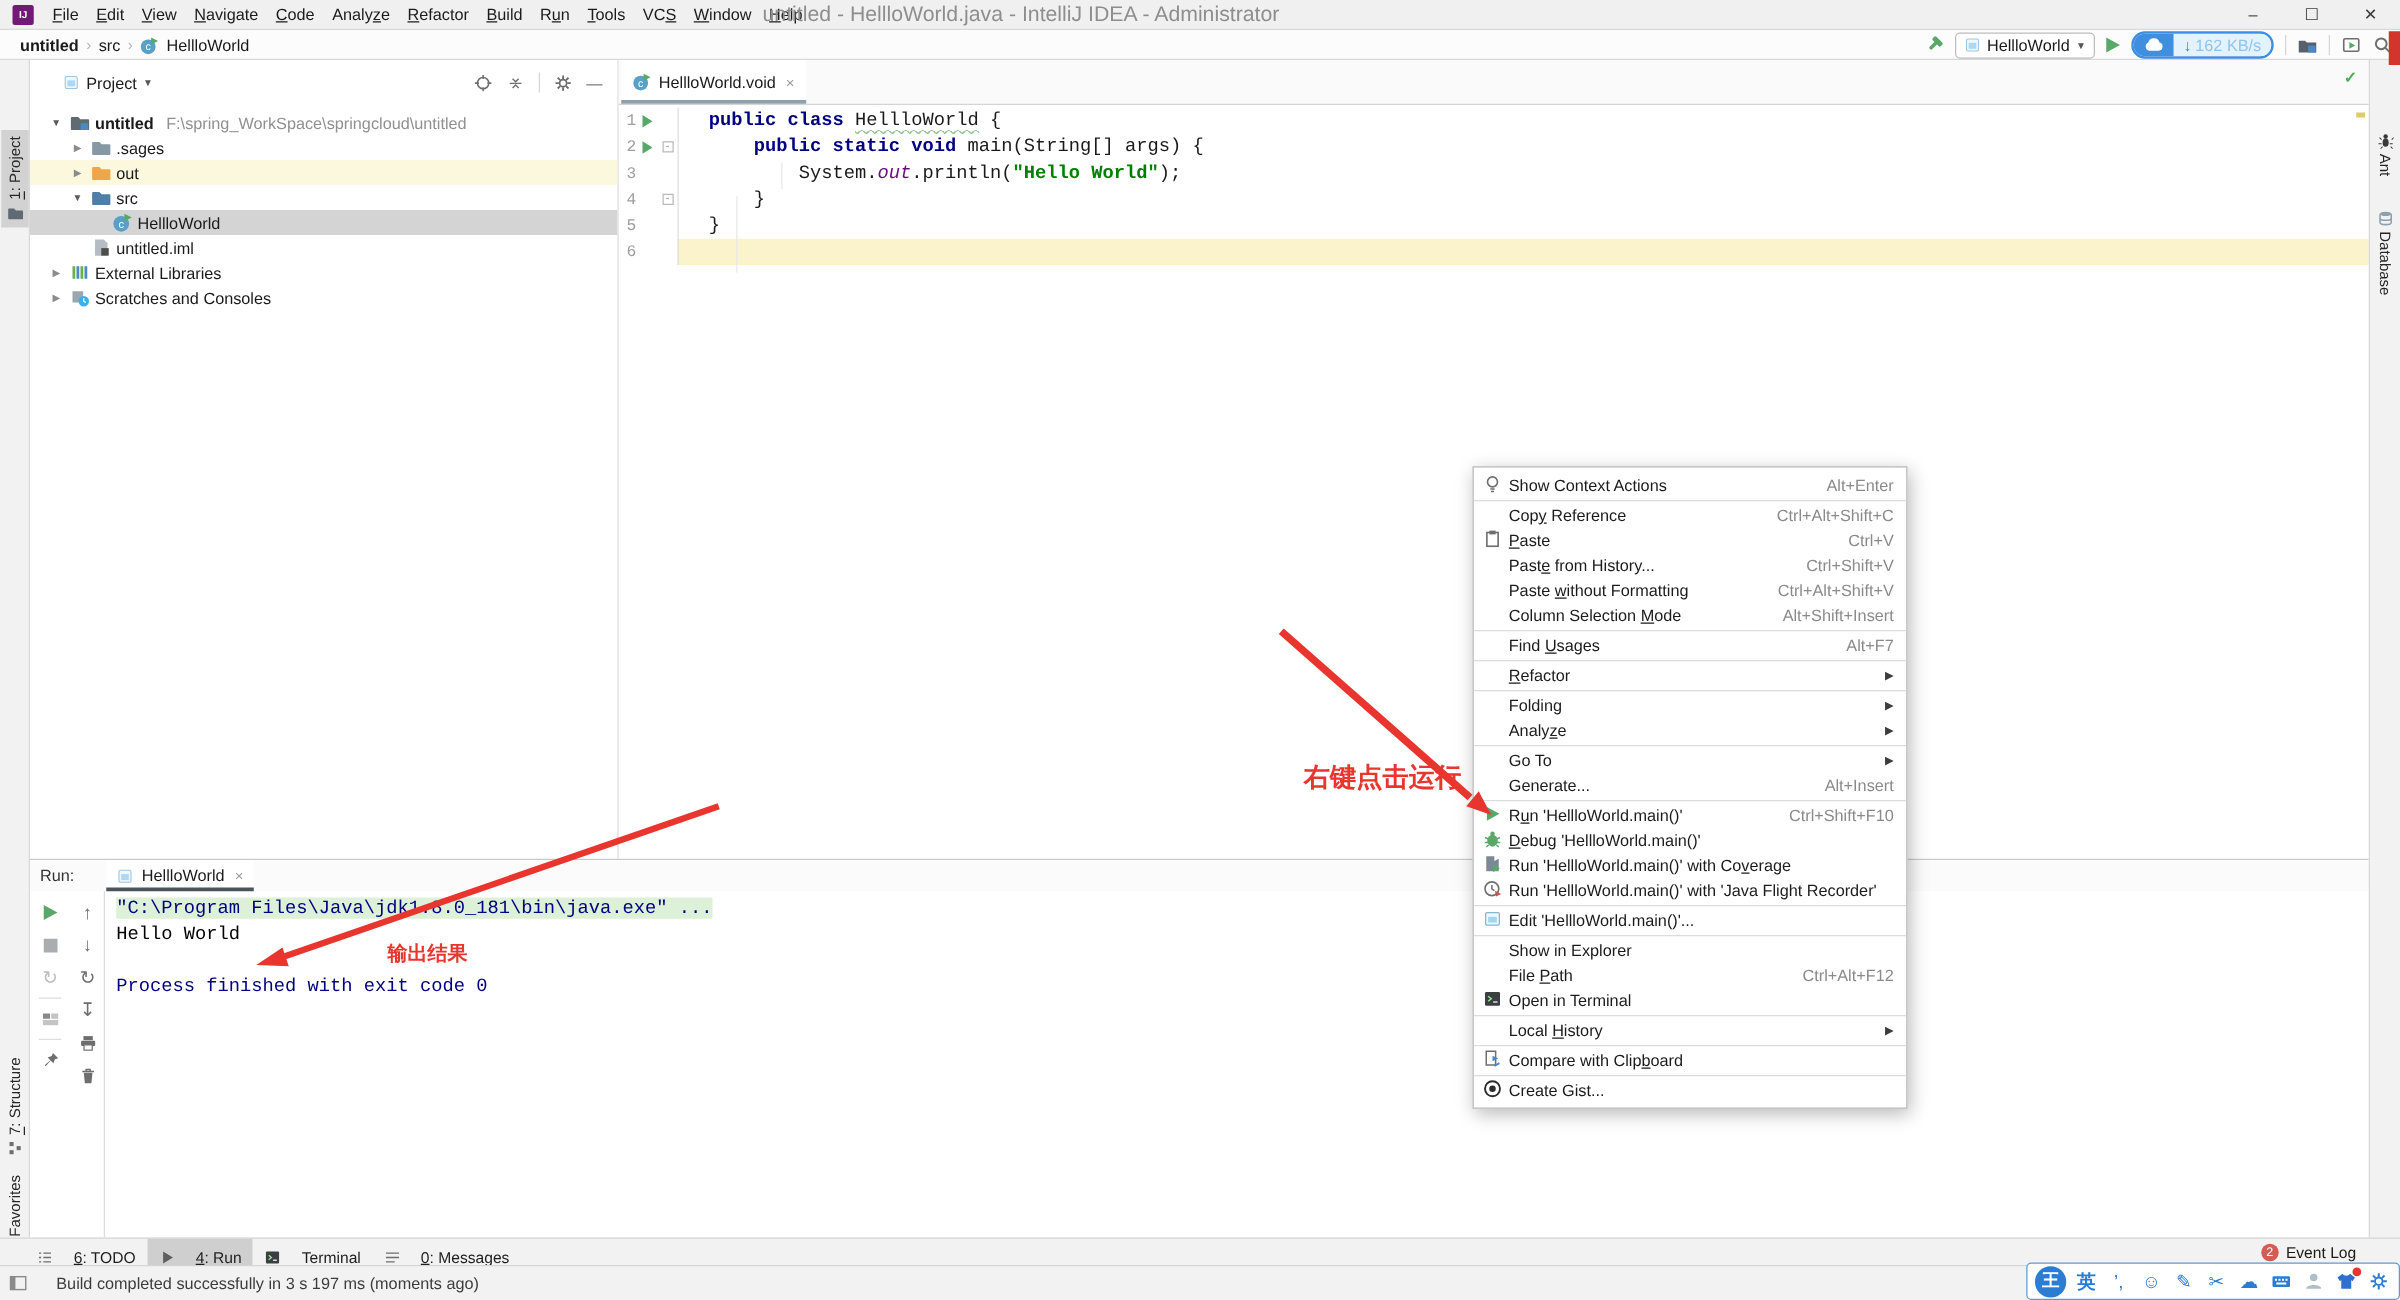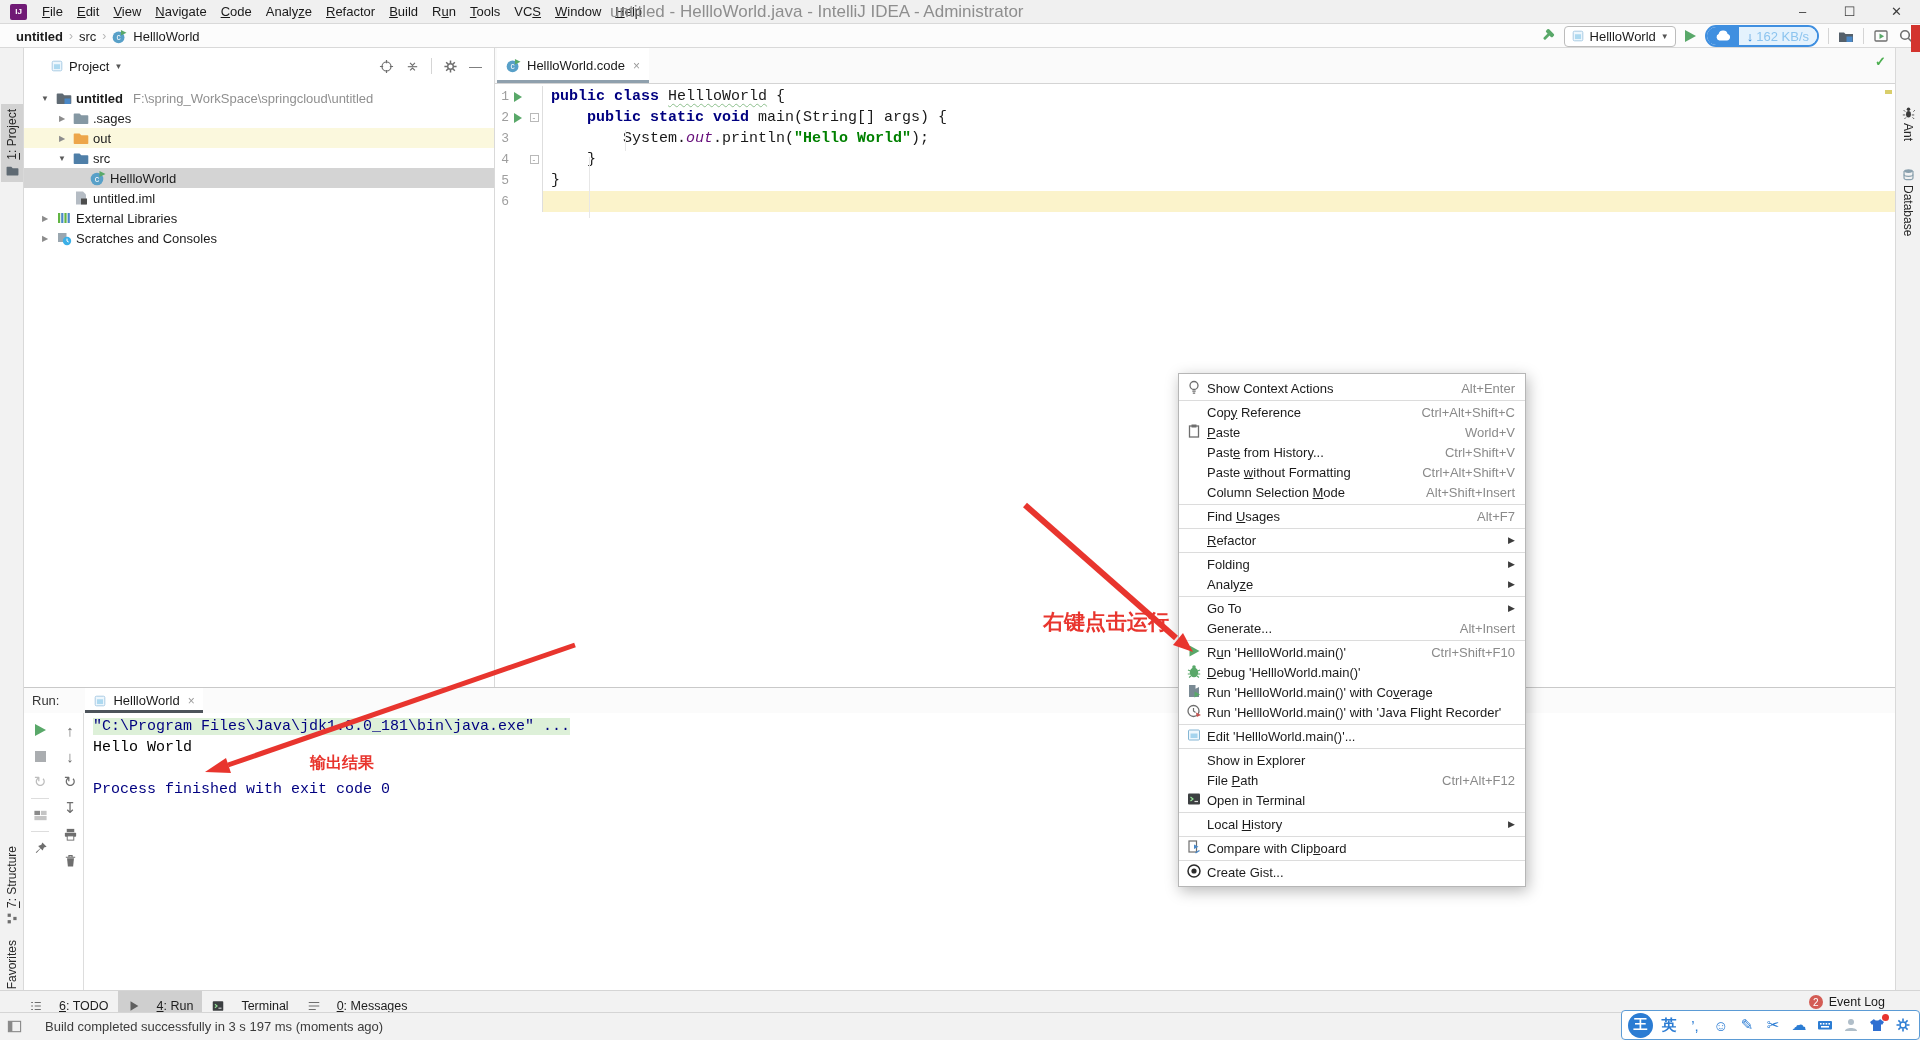--- a/index.html
+++ b/index.html
@@ -61,21 +61,21 @@
   .etab{margin-left:2px;display:flex;align-items:center;gap:6px;padding:0 9px;background:#fff;position:relative;font-size:13px}
   .etab::after{content:"";position:absolute;left:0;right:0;bottom:0;height:3px;background:#8fa0ad}
   .tab-close{color:#9a9a9a;font-size:12px;margin-left:2px}
   .codearea{position:relative;padding-top:2px}
   .cline{display:flex;height:21px;font-family:"Liberation Mono",monospace;font-size:15px;line-height:21px}
   .ln{width:14px;text-align:right;color:#9e9e9e;font-size:13px;line-height:22px;flex:none}
   .grun{width:17px;display:flex;align-items:center;justify-content:center;flex:none}
   .gfold{width:16px;display:flex;align-items:center;justify-content:center;flex:none}
   .gplay{width:0;height:0;border-left:8px solid #59a869;border-top:5px solid transparent;border-bottom:5px solid transparent}
   .foldbox{width:9px;height:9px;border:1px solid #b9b9b9;background:#fff;font-size:8px;line-height:7px;color:#888;text-align:center}
-  .codetext{flex:1;border-left:1px solid #dedede;padding-left:8px;white-space:pre}
+  .codetext{flex:1;border-left:1px solid #dedede;padding-left:24px;white-space:pre}
   .caret-row .codetext{background:#fbf3cb}
   .tk-kw{color:#000080;font-weight:bold}
   .tk-str{color:#008000;font-weight:bold}
   .tk-fld{color:#660e7a;font-style:italic}
   .tk-typo{text-decoration:underline wavy #8cbf8c 1px;text-underline-offset:3px}
   .iguide{position:absolute;width:1px;background:#e7e7e7}
   .emark-check{position:absolute;left:1380px;top:6px;color:#4caf50;font-size:13px;font-weight:bold}
   .emark-warn{position:absolute;left:1390px;top:42px;width:7px;height:4px;background:#d9ce6b}
 
   
@@ -403,21 +403,21 @@
 <div class="editor">
   <div class="tabbar">
     <div class="etab">
       <span class="icn" id="ic-tabcls">
           <svg viewBox="0 0 16 16" width="15" height="15">
             <circle cx="7" cy="9" r="6.3" fill="#58a0c8"></circle>
             <text x="7" y="12" font-size="9" fill="#fff" text-anchor="middle" font-family="sans-serif">c</text>
             <path d="M9.5 1l6 3-6 3z" fill="#59a869"></path>
           </svg>
         </span>
-      <span>HellloWorld.code</span>
+      <span>HellloWorld.void</span>
       <span class="tab-close">×</span>
     </div>
   </div>
   <div class="codearea">
       <div class="cline">
         <span class="ln">1</span>
         <span class="grun">
           <span class="gplay"></span>
         </span>
         <span class="gfold"></span>
@@ -669,21 +669,21 @@
       <span class="msc">Ctrl+Alt+Shift+C</span>
     </div>
     <div class="mi">
       <span class="micon"><span class="icn">
           <svg viewBox="0 0 16 16" width="16" height="16">
             <rect x="3.5" y="3" width="9" height="11" fill="none" stroke="#6e6e6e" stroke-width="1.3"></rect>
             <rect x="5.5" y="1.5" width="5" height="3" fill="#6e6e6e"></rect>
           </svg>
         </span></span>
       <span><u>P</u>aste</span>
-      <span class="msc">World+V</span>
+      <span class="msc">Ctrl+V</span>
     </div>
     <div class="mi">
       <span class="micon"></span>
       <span>Past<u>e</u> from History...</span>
       <span class="msc">Ctrl+Shift+V</span>
     </div>
     <div class="mi">
       <span class="micon"></span>
       <span>Paste <u>w</u>ithout Formatting</span>
       <span class="msc">Ctrl+Alt+Shift+V</span>

